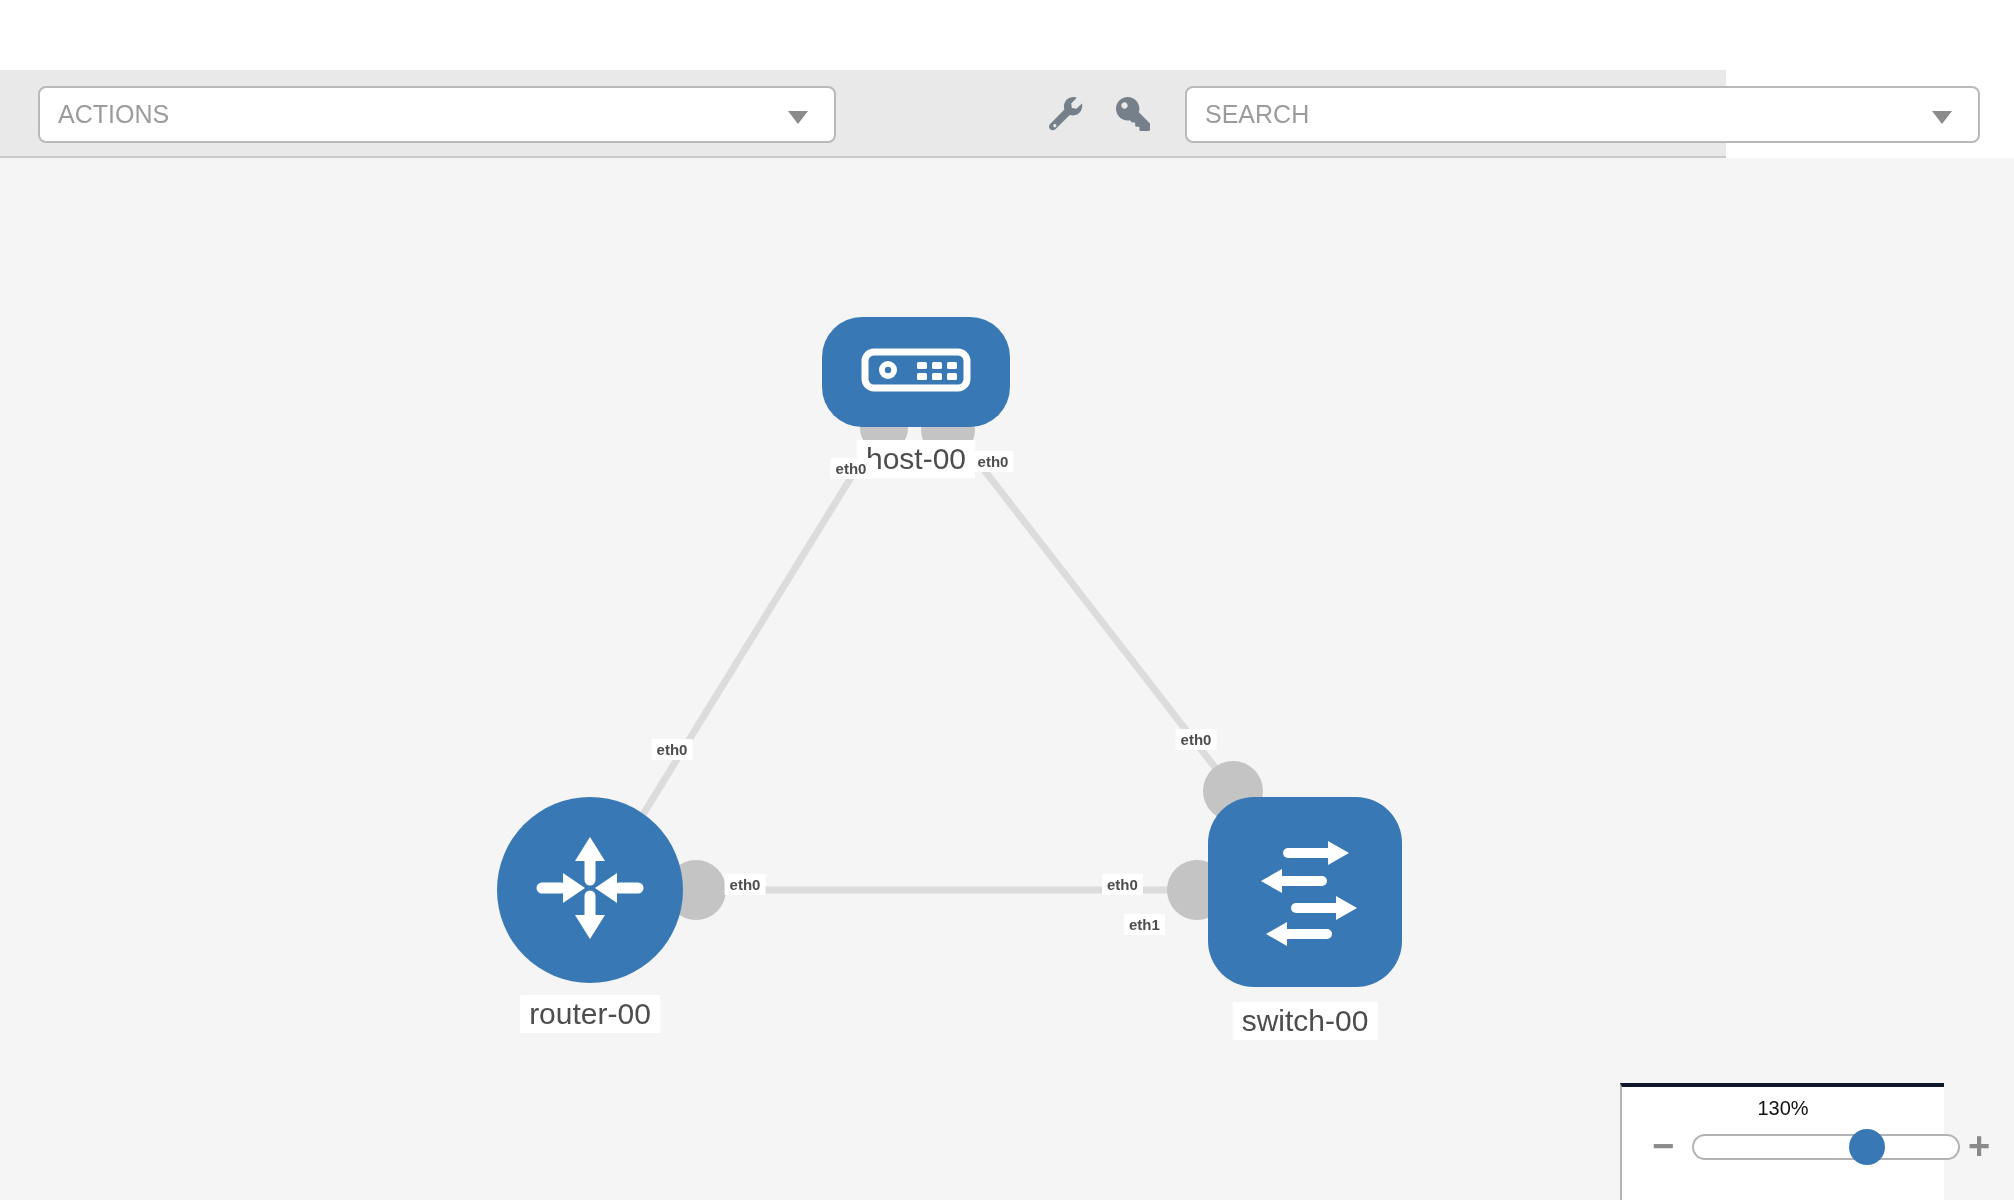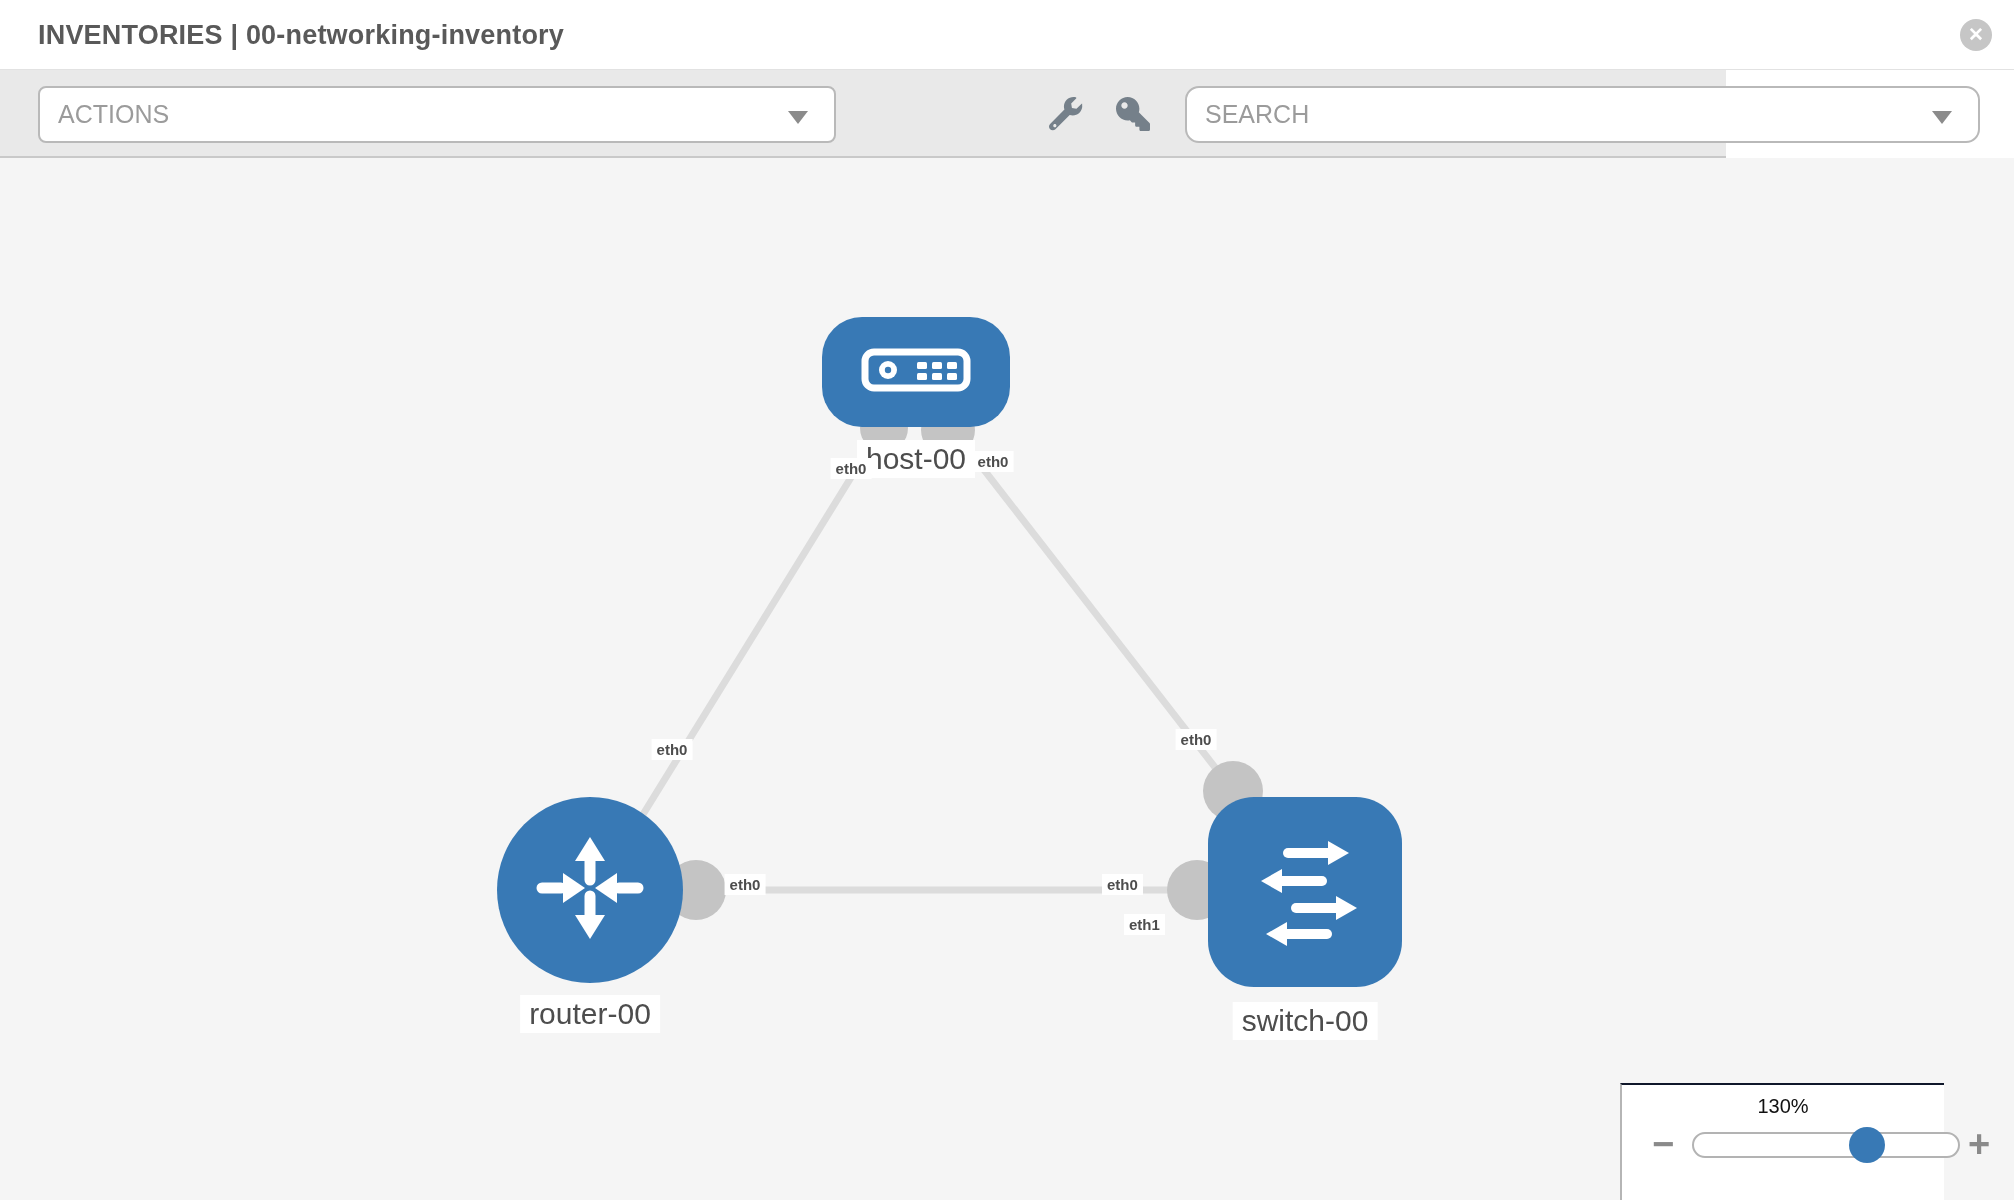--- a/index.html
+++ b/index.html
@@ -38,21 +38,21 @@
     font-size:25px; color:#9b9b9b; line-height:53px; padding-left:18px;
     cursor:pointer;
   }
   .select-box .chev {
     position:absolute; right:26px; top:23px;
     width:0; height:0;
     border-left:10px solid transparent; border-right:10px solid transparent;
     border-top:13px solid #8b8b8b;
   }
   .actions-box { left:38px;  width:798px; }
-  .search-box  { left:1185px; width:795px;border-radius:14px; }
+  .search-box  { left:1185px; width:795px; }
   .tool-icon { position:absolute; top:27px; width:34px; height:34px; cursor:pointer; }
   .tool-icon svg { width:34px; height:34px; display:block; }
   .wrench-pos { left:1049px; }
   .key-pos    { left:1116px; }
 
   
   .canvas {
     position:absolute; left:0; top:158px; width:2014px; height:1042px;
     background:#f5f5f5; overflow:hidden;
   }
@@ -70,21 +70,21 @@
   }
   .node-label { font-size:30px; padding:2px 9px; transform:translateX(-50%); }
   .if-label   { font-size:15px; padding:2px 5px;font-weight:bold; }
   .if-center  { transform:translateX(-50%); }
   .if-behind  { z-index:4; }
   .if-front   { z-index:5; }
 
   
   .zoom-panel {
     position:absolute; left:1620px; top:925px; width:324px; height:117px;
-    background:#ffffff; border-top:2px solid #0f172a; border-left:2px solid #b5b5b5;
+    background:#ffffff; border-top:4px solid #0f172a; border-left:2px solid #b5b5b5;
     z-index:6;
   }
   .zoom-level {
     position:absolute; left:0; top:10px; width:100%;
     text-align:center; font-size:20px; color:#111111;
   }
   .zoom-minus, .zoom-plus {
     position:absolute; top:40px; font-size:38px; font-weight:700; color:#8a8a8a;
     line-height:38px; cursor:pointer; user-select:none;
   }
@@ -97,24 +97,20 @@
   .zoom-thumb {
     position:absolute; left:155px; top:-7px; width:36px; height:36px;
     background:#3879b5; border-radius:50%; cursor:grab;
   }
 </style>
 </head>
 <body>
 
 <div class="app">
 
-  <div class="header">
-    <div class="header-title">INVENTORIES | 00-networking-inventory</div>
-    <div class="close-btn">✕</div>
-  </div>
 
   <div class="toolbar">
     <div class="select-box actions-box">
       <span>ACTIONS</span>
       <span class="chev"></span>
     </div>
 
     <div class="tool-icon wrench-pos">
       <span>
         <svg viewBox="0 0 512 512">

